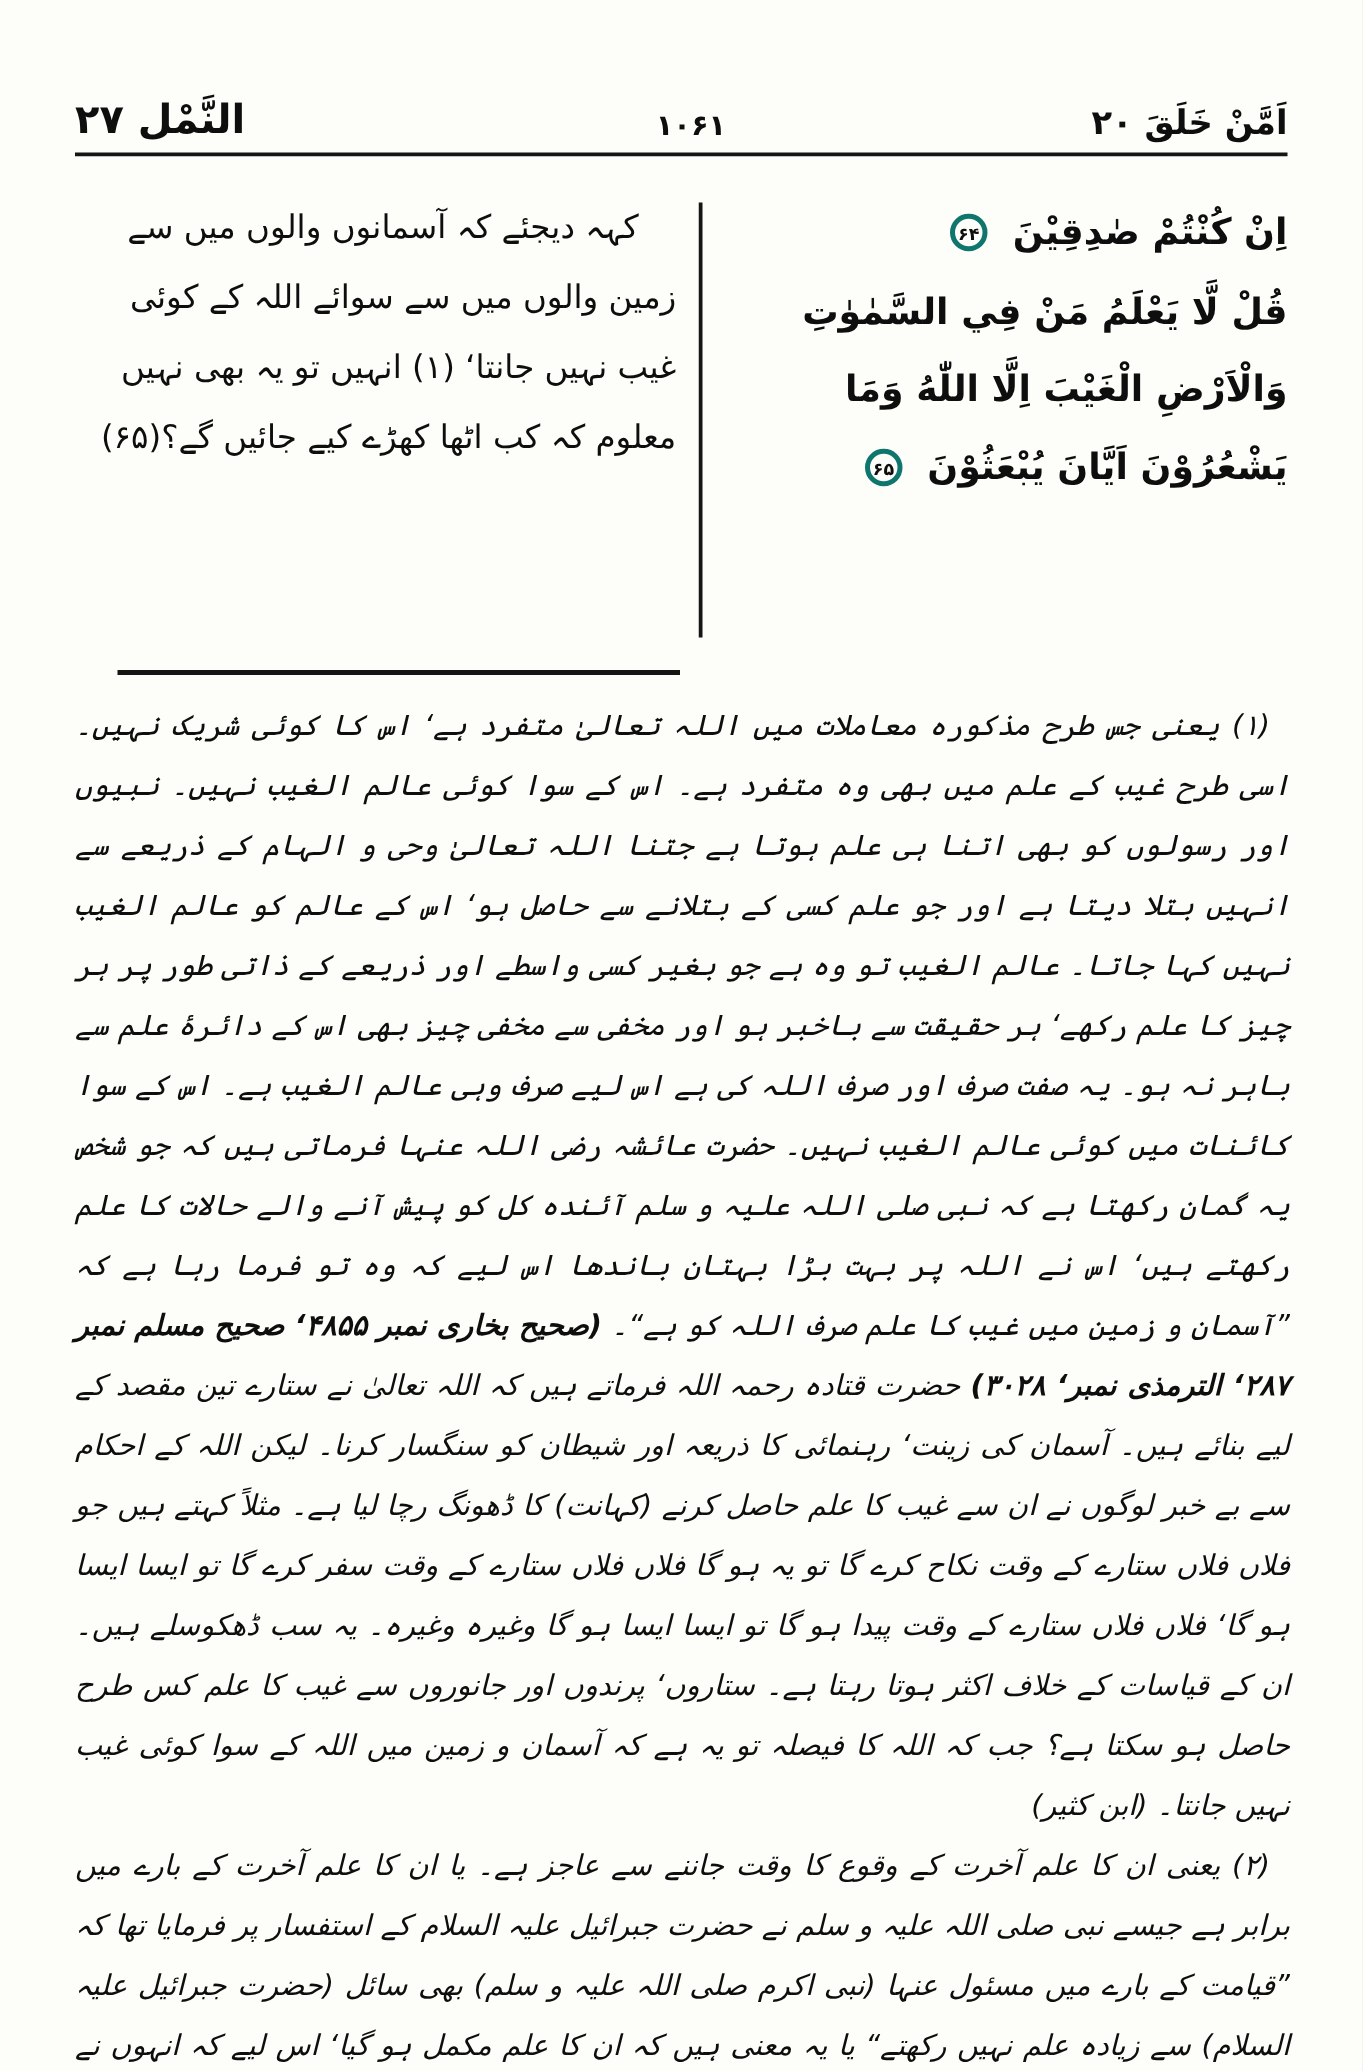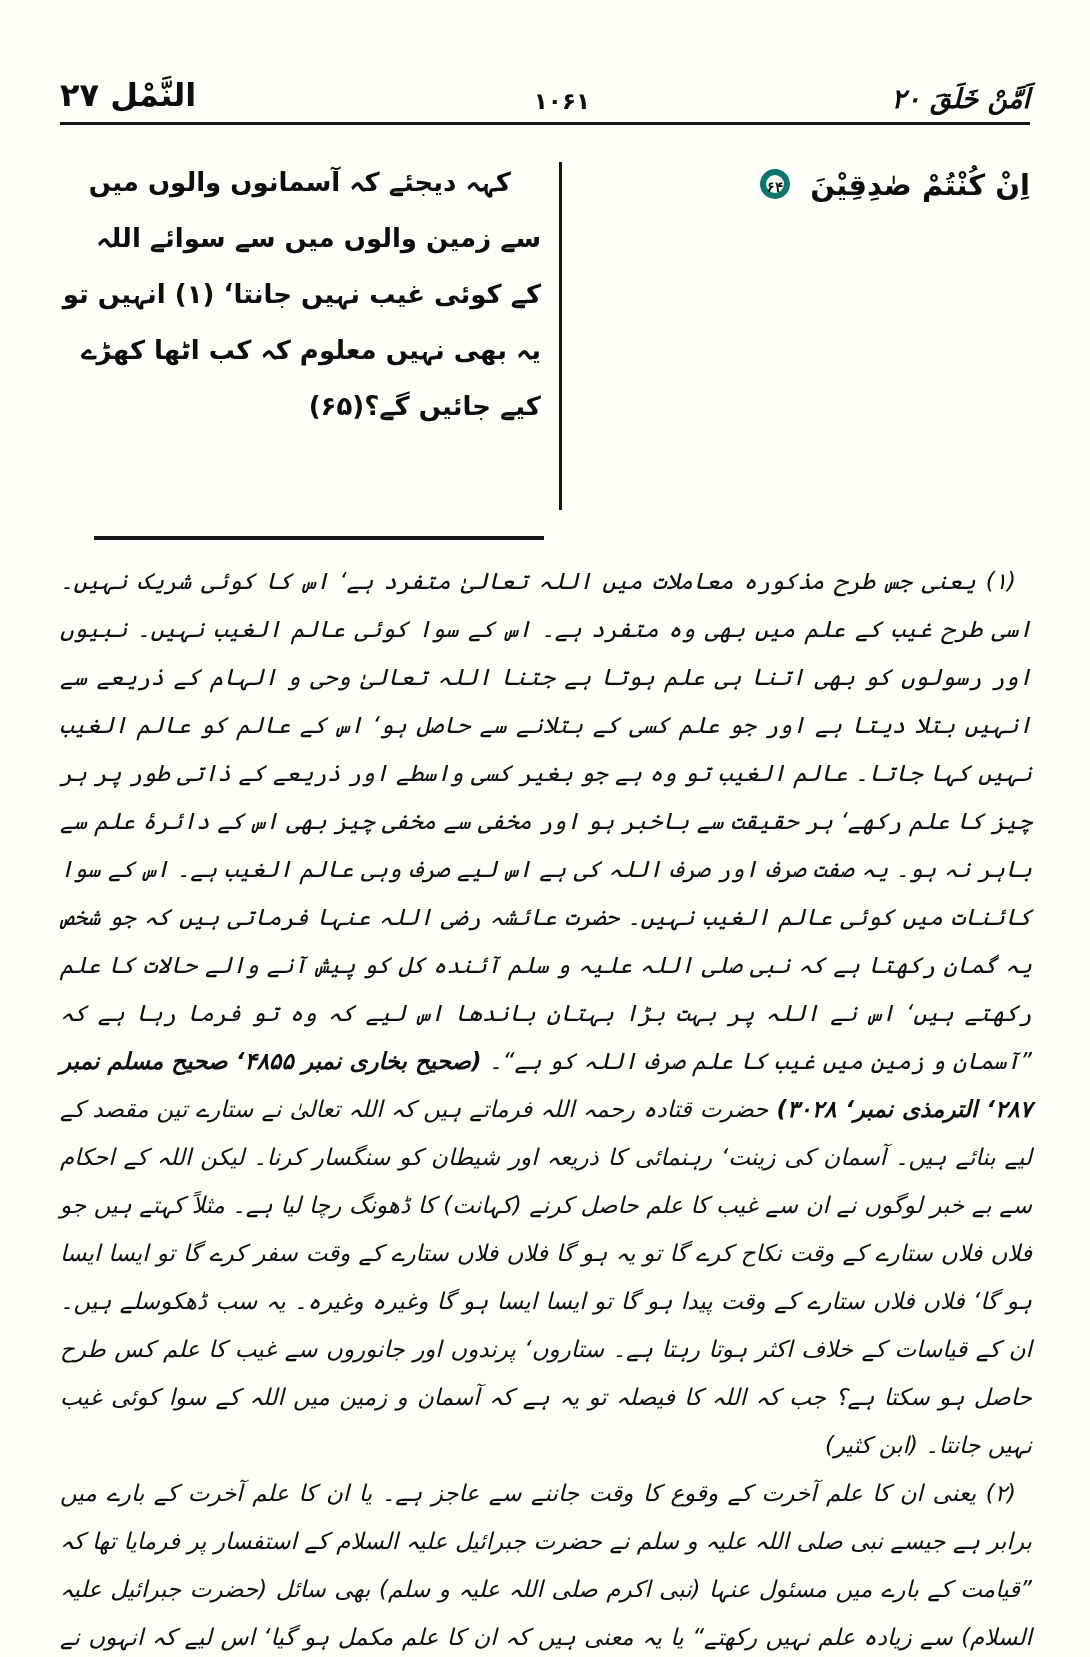--- a/index.html
+++ b/index.html
@@ -8,39 +8,39 @@
   .page {
     position: relative; width: 1090px; height: 1657px; margin: 0 auto;
     background: #fdfdfa; color: #0e0e0e; overflow: hidden; direction: rtl;
   }
   
   .header {
     position: absolute; top: 76px; right: 60px; width: 970px;
     display: flex; justify-content: space-between; align-items: flex-end;
     padding-bottom: 8px; border-bottom: 3px solid #151515; font-weight: bold;
   }
-  .h-right { font-size: 27px; font-style: italic; }
+  .h-right { font-size: 27px; }
   .h-center { font-size: 23px; letter-spacing: 1px; margin-left: 36px; }
   .h-left { font-size: 32px; }
   
   .verse-section {
     position: absolute; top: 154px; right: 60px; width: 970px;
     display: flex; align-items: flex-start;
   }
   .quran-col { width: 452px; font-size: 29px; font-weight: bold; line-height: 62px; text-align: right; }
   .quran-line { margin-bottom: 2px; }
   .quran-line.last { margin-top: 72px; }
   .ayah-marker {
     display: inline-block; width: 30px; height: 30px; line-height: 26px;
-    border: 6px solid #0f766e; border-radius: 50%; font-size: 14px;
-    text-align: center; vertical-align: 3px; margin-right: 10px; font-family: Liberation Mono, monospace;
+    border: 4px solid #0f766e; border-radius: 50%; font-size: 14px;
+    text-align: center; vertical-align: 3px; margin-right: 10px;
   }
   .col-divider { width: 3px; height: 348px; background: #151515; margin: 8px 16px 0 18px; flex: none; }
   .urdu-col { flex: 1; font-size: 26px; line-height: 56px; text-align: right; }
-  .urdu-col p.indent { text-indent: 30px; font-weight: bold; }
+  .urdu-col p.indent { text-indent: 30px; }
   
   .half-rule { position: absolute; top: 536px; left: 94px; width: 450px; height: 4px; background: #151515; }
   
   .commentary {
     position: absolute; top: 557px; right: 58px; width: 972px;
     font-size: 23px; line-height: 48px; text-align: justify;
   }
   .commentary .intro { text-align: right; text-indent: 20px; margin-bottom: 4px; }
   .commentary p.note { text-indent: 16px; font-style: italic; }
   .bold-ref { font-weight: bold; }
@@ -56,20 +56,25 @@
     <div class="h-left">النَّمْل ۲۷</div>
   </div>
 
   <div class="verse-section">
 
     <div class="quran-col">
       <div class="quran-line">
         <span>اِنْ كُنْتُمْ صٰدِقِيْنَ</span>
         <span class="ayah-marker">۶۴</span>
       </div>
+      <div class="quran-line">
+        <span>قُلْ لَّا يَعْلَمُ مَنْ فِي السَّمٰوٰتِ وَالْاَرْضِ الْغَيْبَ اِلَّا اللّٰهُ</span>
+        <span>وَمَا يَشْعُرُوْنَ اَيَّانَ يُبْعَثُوْنَ</span>
+        <span class="ayah-marker">۶۵</span>
+      </div>
     </div>
 
     <div class="col-divider"></div>
 
     <div class="urdu-col">
       <p class="indent">کہہ دیجئے کہ آسمانوں والوں میں سے زمین والوں میں سے سوائے اللہ کے کوئی غیب نہیں جانتا‘ (۱) انہیں تو یہ بھی نہیں معلوم کہ کب اٹھا کھڑے کیے جائیں گے؟(۶۵)</p>
     </div>
 
   </div>
 

